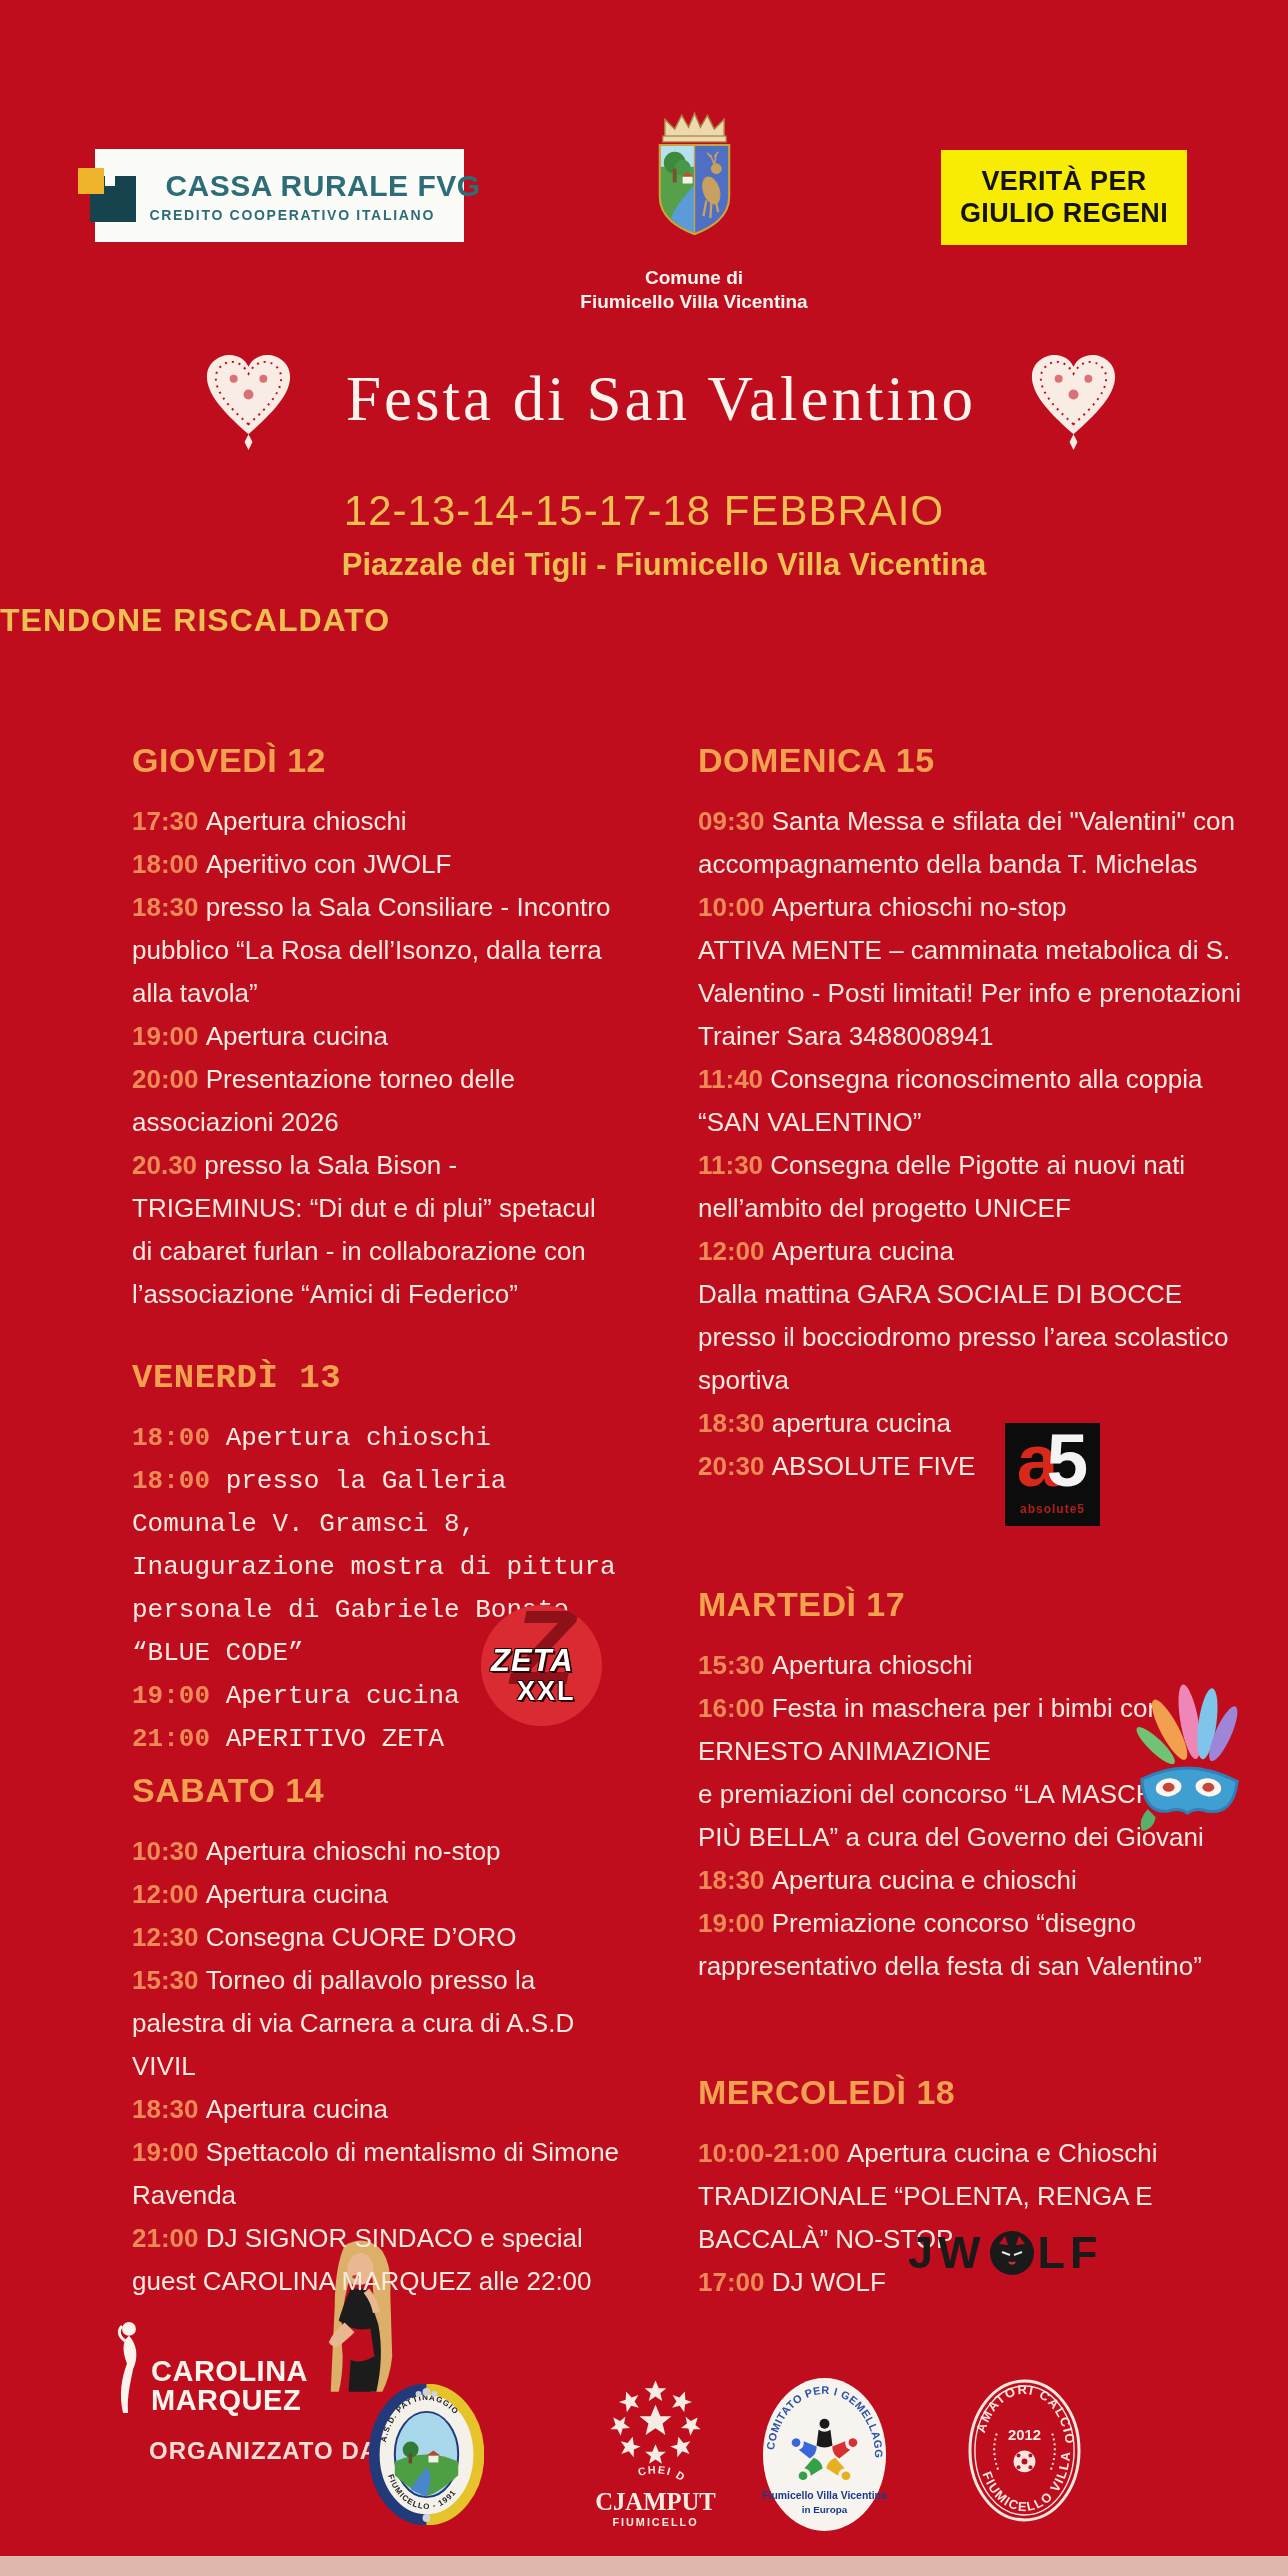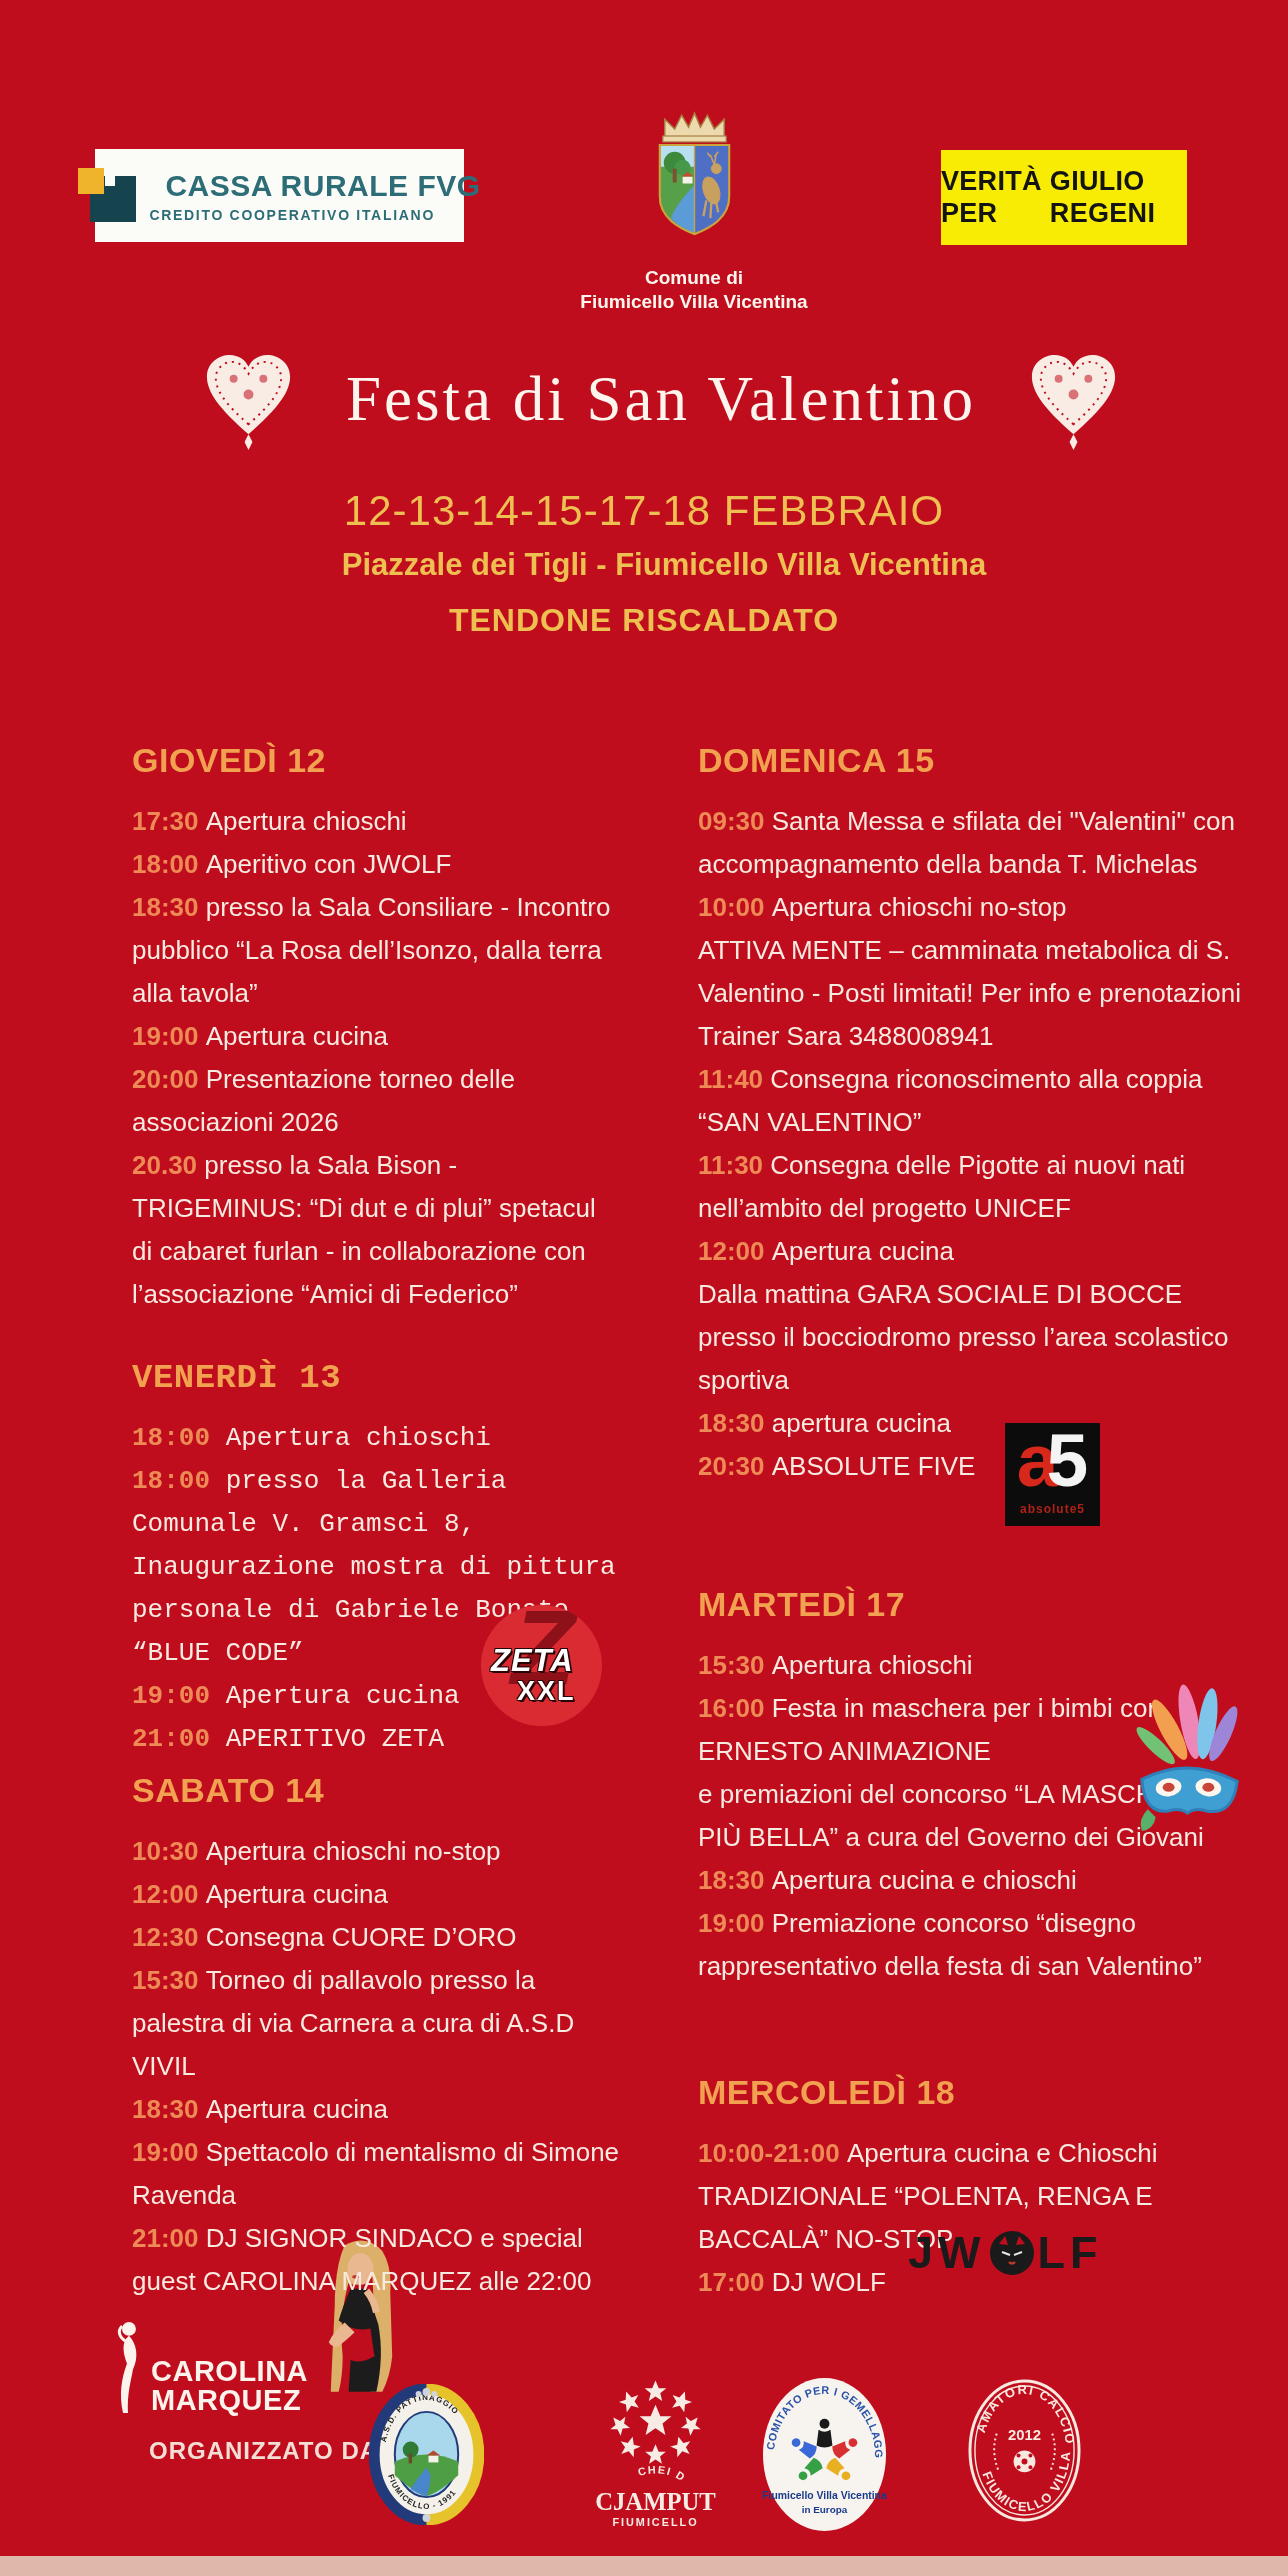--- a/index.html
+++ b/index.html
@@ -14,31 +14,31 @@
   .cassa-icon .sq-yellow{position:absolute;left:0;top:0;width:26px;height:26px;background:#f0b32c;}
   .cassa-icon .sq-white{position:absolute;left:27px;top:8px;width:10px;height:10px;background:#fbfbf8;}
   .cassa-text .t1{font-size:30px;font-weight:700;color:#2c6d77;letter-spacing:0.5px;white-space:nowrap;margin-left:16px;}
   .cassa-text .t2{font-size:14px;font-weight:700;color:#2c6d77;letter-spacing:1.7px;margin-top:4px;white-space:nowrap;}
 
   .crest-wrap{position:absolute;left:570px;top:107px;width:248px;text-align:center;}
   .crest-svg{display:block;margin:0 auto;width:99px;height:157px;}
   .crest-caption{margin-top:2px;font-size:19px;font-weight:700;color:#fdf6ef;line-height:1.25;}
 
   .regeni-box{position:absolute;left:941px;top:150px;width:246px;height:95px;background:#f8ec04;
-              display:flex;flex-direction:row;align-items:center;justify-content:center;}
+              display:flex;flex-direction:column;align-items:center;justify-content:center;}
   .regeni-box div{font-size:27px;font-weight:800;color:#141414;line-height:1.16;letter-spacing:0.3px;}
 
   
   .title-row{position:absolute;left:17px;top:347px;width:100%;display:flex;align-items:center;justify-content:center;gap:48px;}
   .heart{width:99px;height:105px;flex:0 0 auto;}
   .main-title{font-family:"Liberation Serif","DejaVu Serif",serif;font-size:63px;font-weight:500;
               color:#fdf5ed;letter-spacing:3px;white-space:nowrap;}
   .dates-line{position:absolute;top:487px;width:100%;text-align:center;font-size:42px;font-weight:400;color:#eec051;letter-spacing:1px;}
   .loc-line{position:absolute;top:547px;width:100%;text-align:center;font-size:31px;font-weight:700;color:#eec051;padding-left:20px;}
-  .note-line{position:absolute;top:602px;width:100%;text-align:center;font-size:32px;font-weight:800;color:#eec051;letter-spacing:1px;}
+  .note-line{position:absolute;top:602px;width:100%;font-size:32px;font-weight:800;color:#eec051;letter-spacing:1px;}
 
   
   .day{position:absolute;}
   .day-title{font-size:34px;font-weight:800;color:#f1a14f;letter-spacing:0.5px;margin:0 0 20px 0;}
   .sched-item{font-size:26px;line-height:43px;color:#f7eae1;font-weight:500;}
   .sched-item .time{color:#ee8a55;font-weight:600;}
   .pos-g12{left:132px;top:741px;width:490px;}
   .pos-v13{left:132px;top:1359px;width:490px;font-family:Liberation Mono, monospace;}
   .pos-s14{left:132px;top:1771px;width:495px;z-index:3;}
   .pos-d15{left:698px;top:741px;width:550px;}

